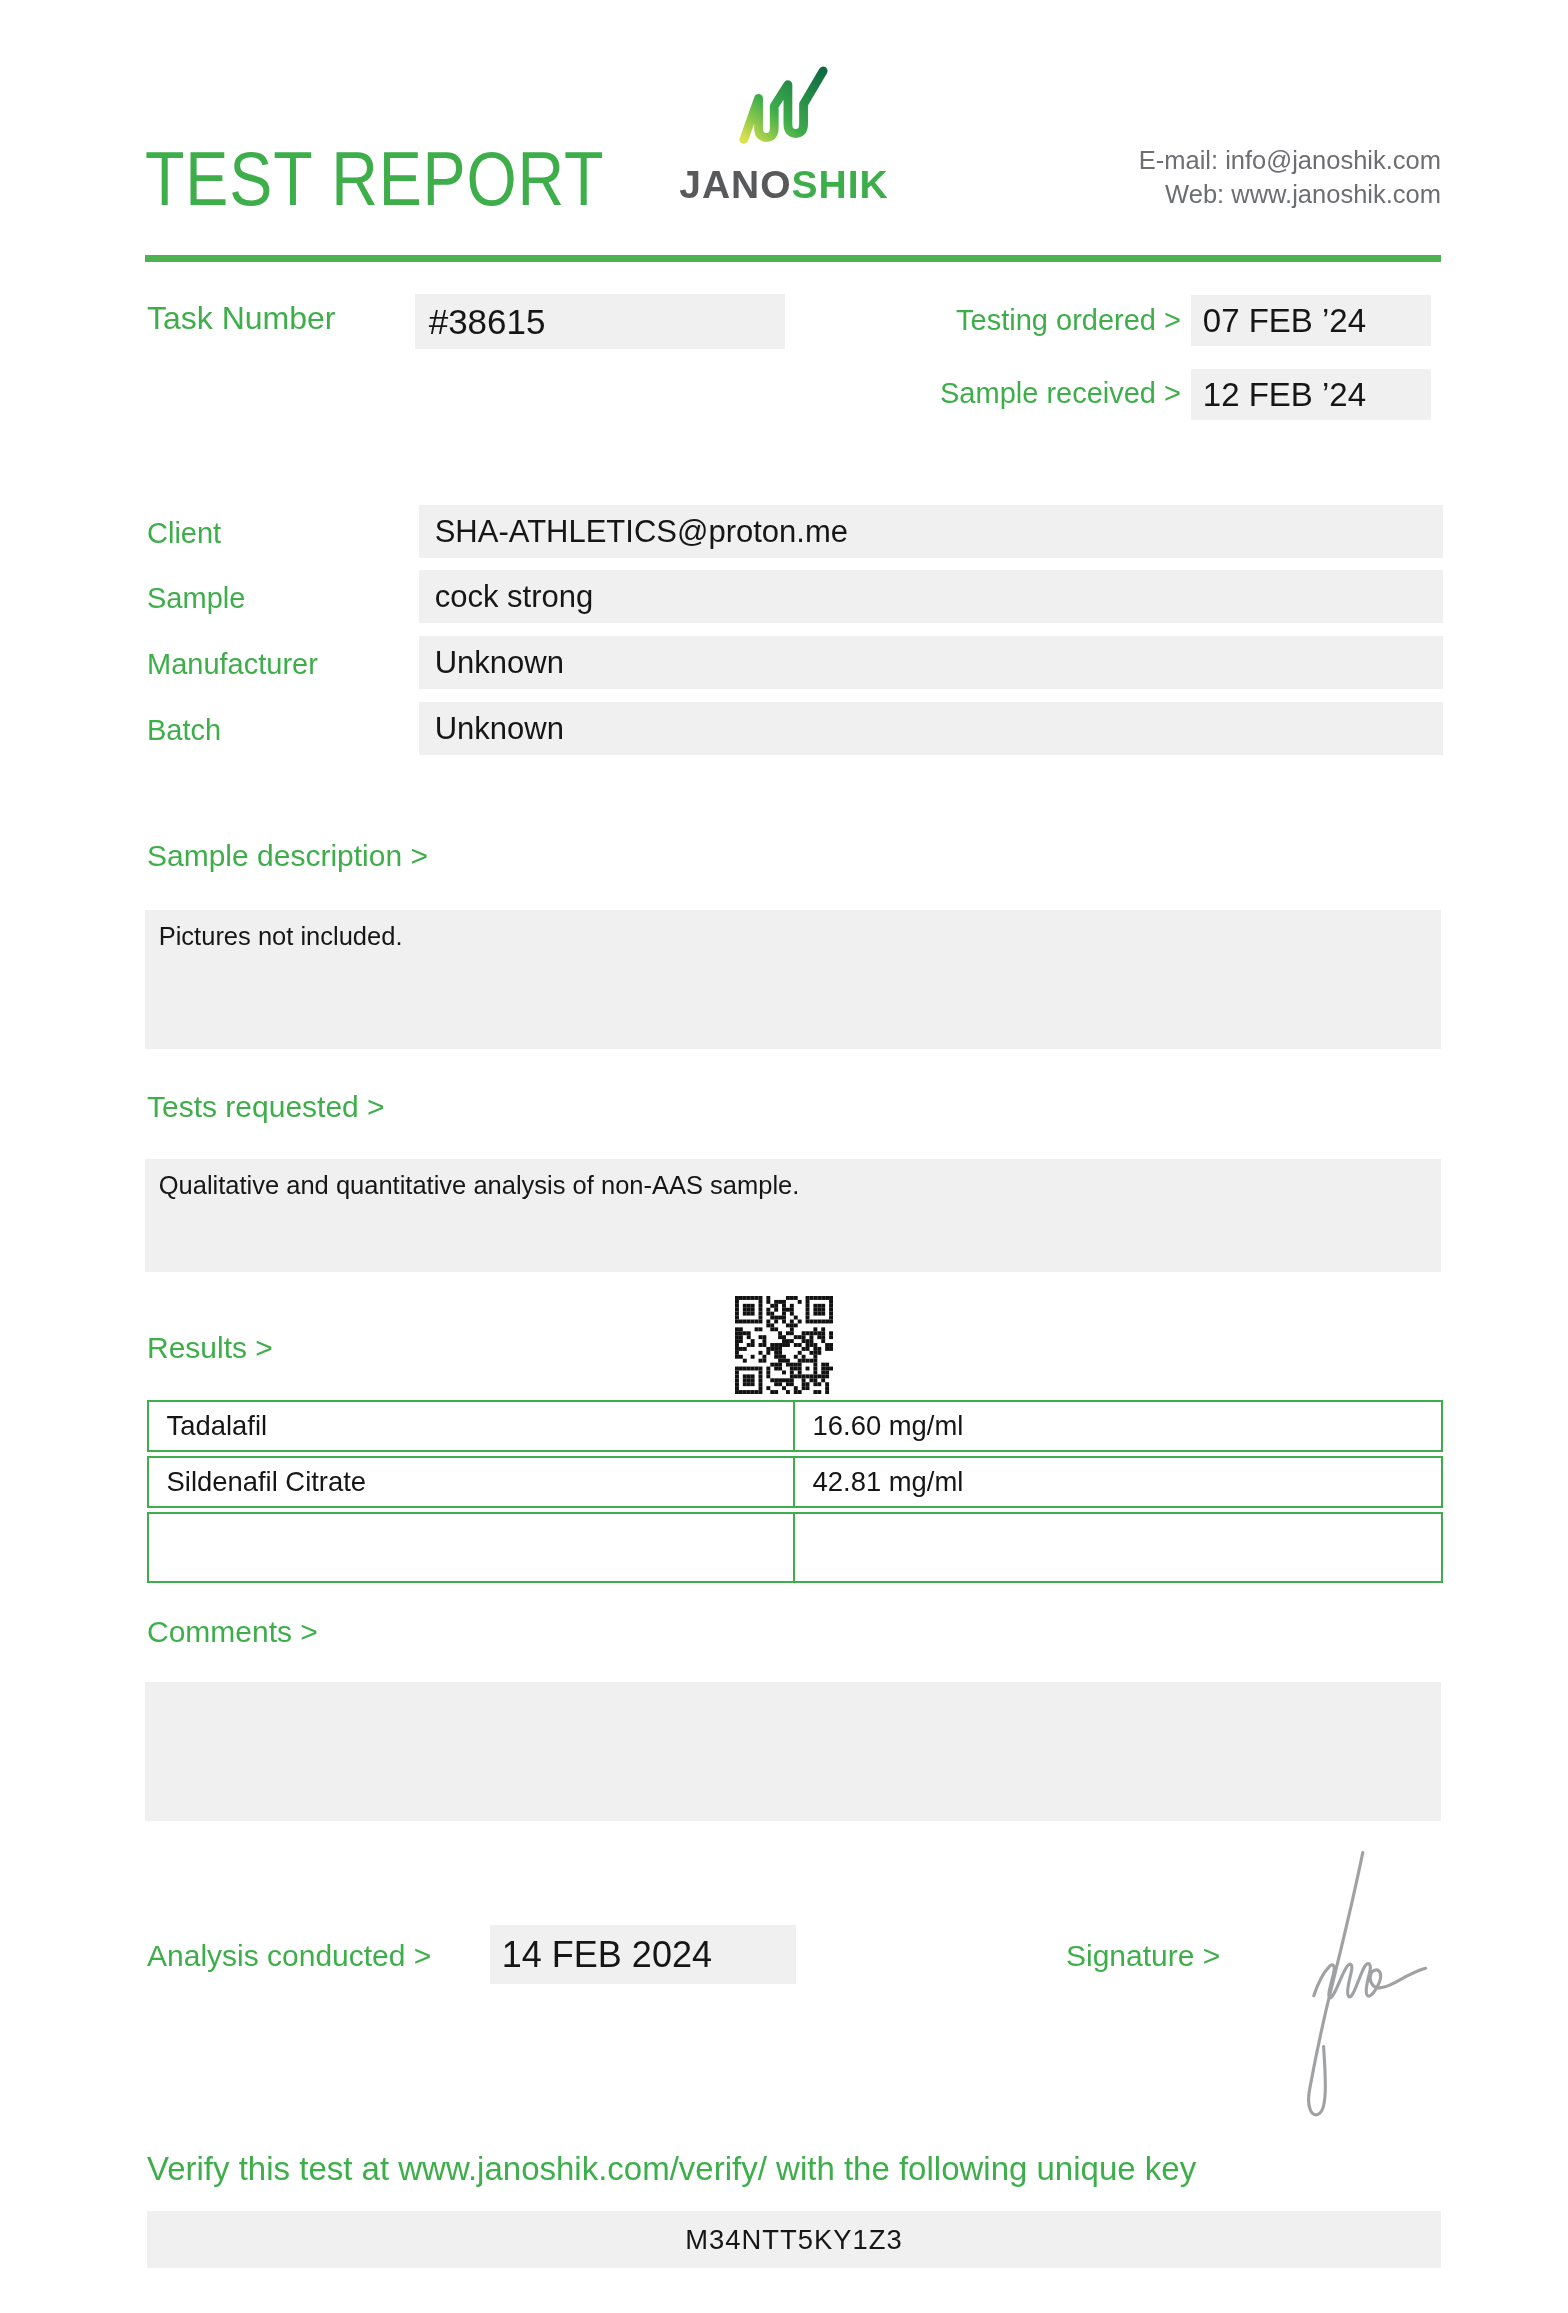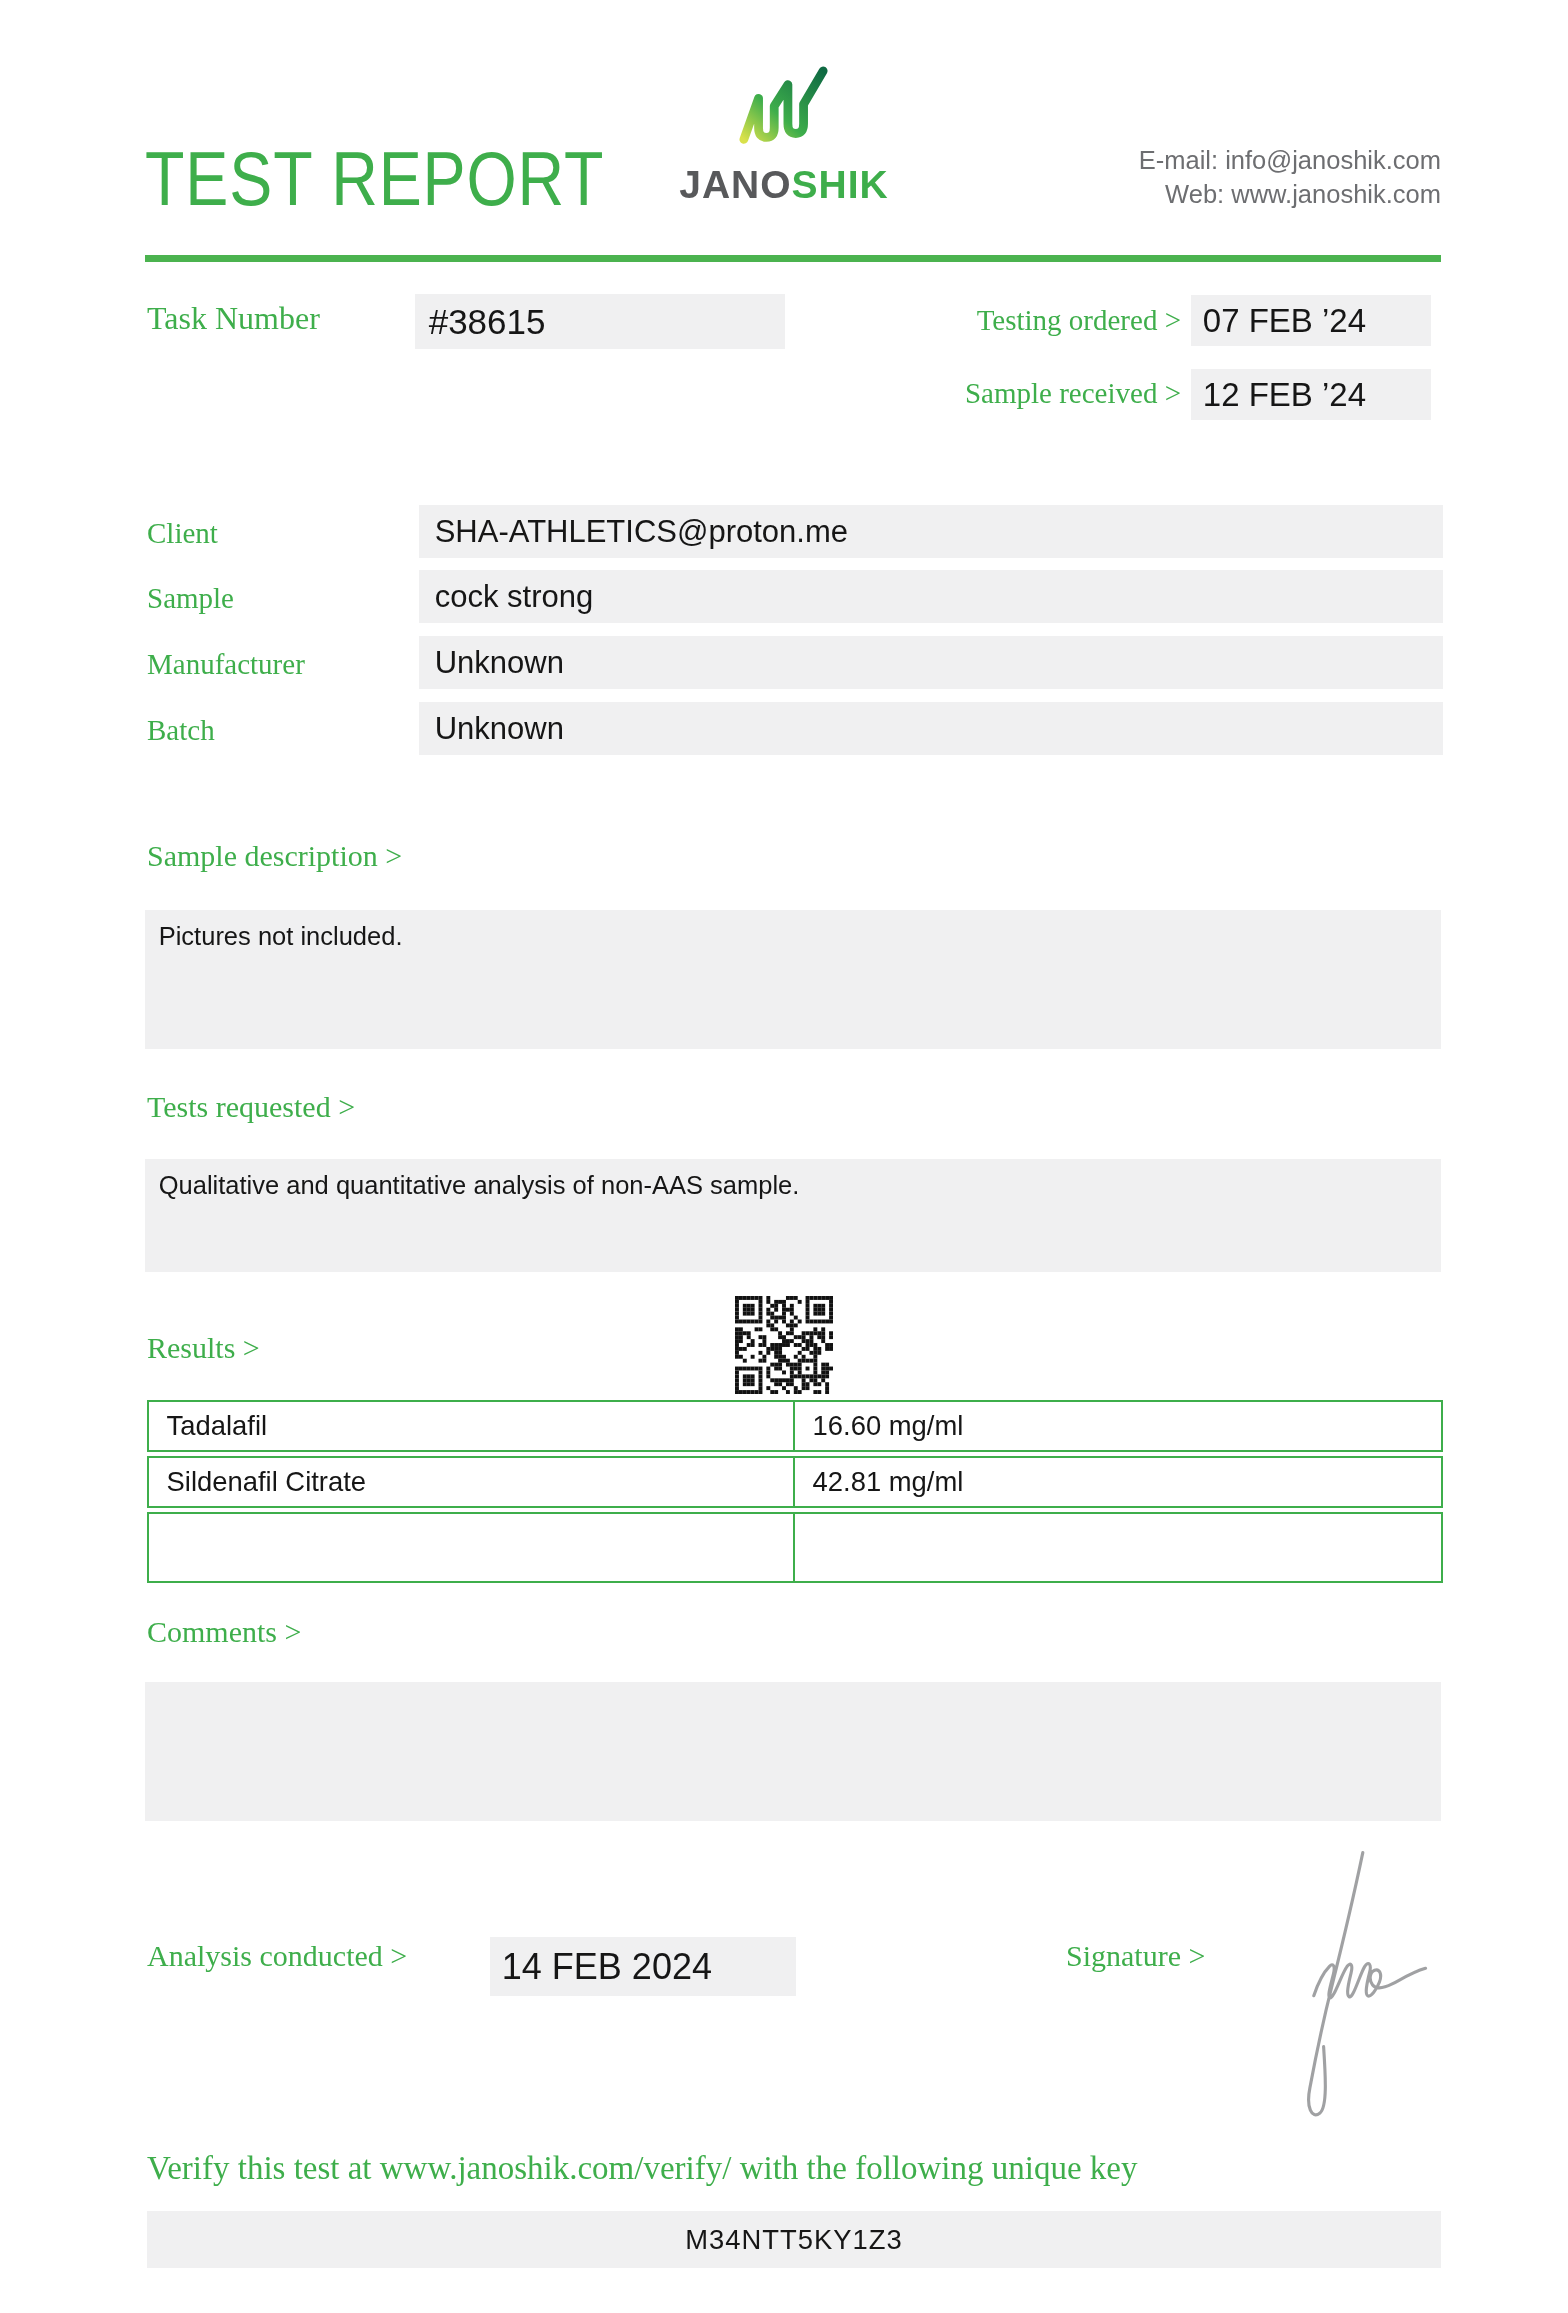--- a/index.html
+++ b/index.html
@@ -26,21 +26,21 @@
   .logo svg{display:block;margin:0 auto;}
   .logo-word{margin-top:3.9px;font-size:39px;font-weight:700;letter-spacing:1px;white-space:nowrap;}
   .logo-word .gray{color:var(--logo-gray);}
   .logo-word .grn{color:var(--green);}
   .contact{
     position:absolute;right:127px;top:143px;text-align:right;
     color:var(--gray-text);font-size:25.5px;line-height:34px;white-space:nowrap;
   }
   .rule{position:absolute;left:145px;top:255px;width:1296px;height:6.9px;background:var(--rule-green);}
   
-  .glabel{position:absolute;color:var(--green);white-space:nowrap;font-family:Liberation Serif, serif;}
+  .glabel{position:absolute;color:var(--green);white-space:nowrap;}
   .gbox{position:absolute;background:var(--box-bg);}
   .val{color:var(--ink);white-space:nowrap;}
   
   .task-label{left:147px;top:300px;font-size:32px;}
   .task-box{left:415px;top:294px;width:370px;height:55px;}
   .task-box .val{display:block;padding-left:13.7px;line-height:55px;font-size:35px;}
   .date-label{width:299px;text-align:right;font-size:29px;}
   .date-label.r1{left:882px;top:304px;}
   .date-label.r2{left:882px;top:377px;}
   .date-box{width:240px;height:51px;}
@@ -64,21 +64,21 @@
   
   .qr{position:absolute;left:735px;top:1296px;}
   .rtable{position:absolute;left:147px;top:1400px;width:1296px;}
   .rrow{display:flex;border:2px solid var(--green);height:52px;margin-bottom:3.9px;background:#fff;}
   .rrow.tall{height:71px;}
   .rcell{display:flex;align-items:center;font-size:27.4px;padding-left:17.6px;white-space:nowrap;}
   .rcell.l{width:50%;border-right:2px solid var(--green);}
   .rcell.r{width:50%;}
   
   .an-label{left:147px;top:1939px;font-size:30px;}
-  .an-box{left:490px;top:1925px;width:306px;height:59px;margin-top:12px;}
+  .an-box{left:490px;top:1925px;width:306px;height:59px;}
   .an-box .val{display:block;padding-left:11.8px;line-height:59px;font-size:36px;}
   .sig-label{left:1066px;top:1939px;font-size:30px;}
   .signature{position:absolute;left:1255px;top:1835px;}
   
   .verify-line{left:147px;top:2150px;font-size:33px;}
   .key-box{left:147px;top:2211px;width:1294px;height:57px;}
   .key-box .val{display:block;text-align:center;line-height:57px;font-size:27.4px;letter-spacing:1px;border-radius:24px;}
 </style>
 </head>
 <body>

